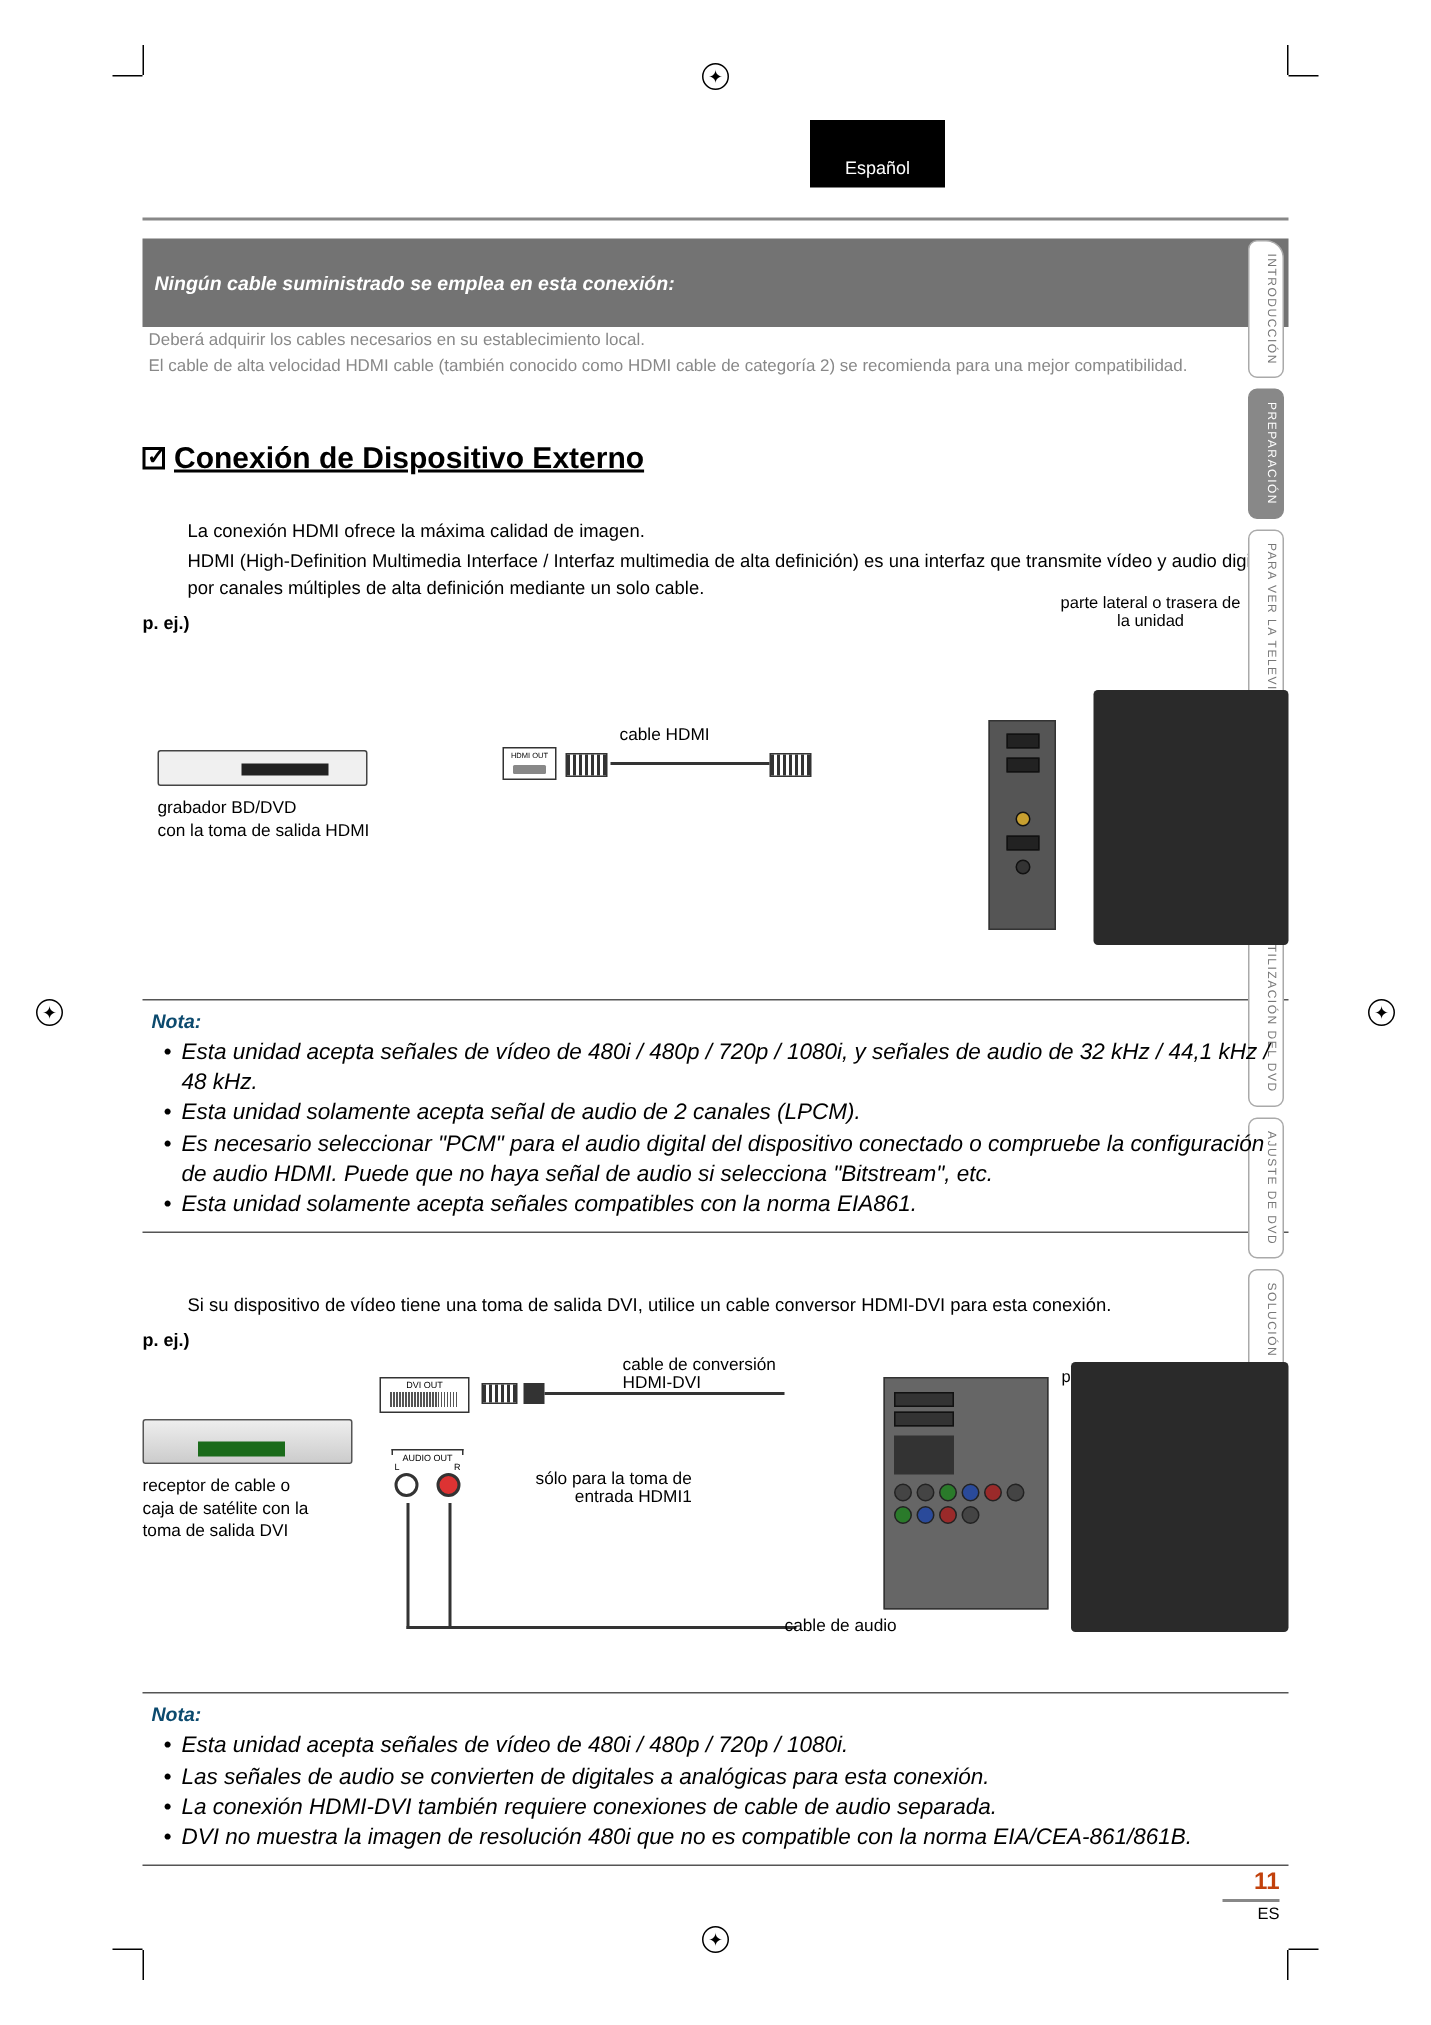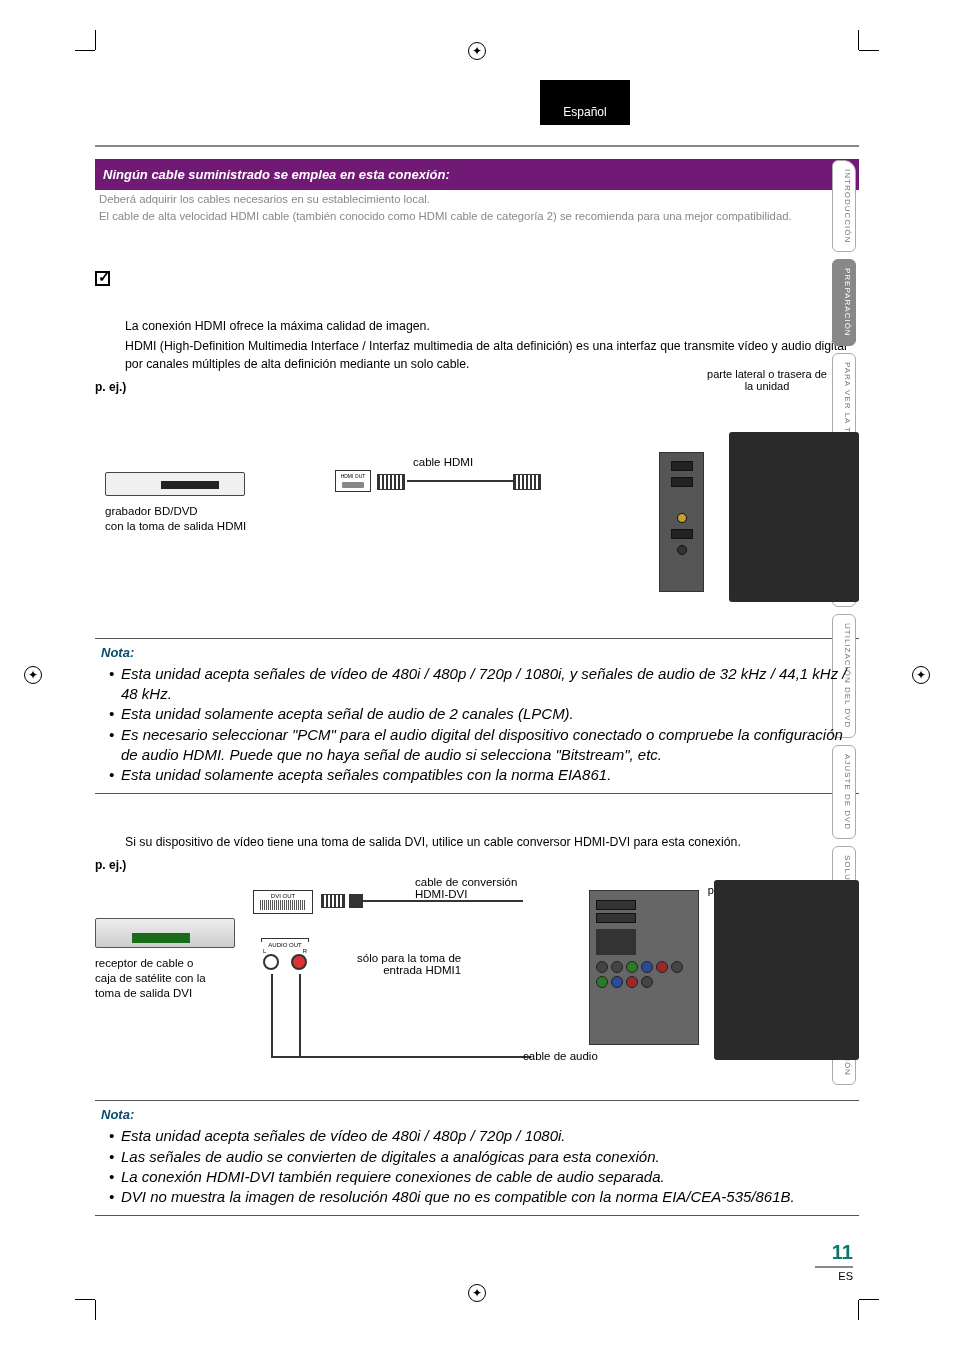--- a/index.html
+++ b/index.html
@@ -75,25 +75,25 @@
     .rule-line {
       border: none;
       border-top: 2px solid #888;
       margin-bottom: 2px;
     }
 
     .notice-box {
       margin-top: 12px;
     }
     .notice-title {
-      background: #701a75;
+      background: #737373;
       color: #fff;
       font-style: italic;
       font-weight: bold;
-      padding: 8px 8px;
+      padding: 22px 8px;
       font-size: 13px;
     }
     .notice-body p {
       color: #888;
       font-size: 11.3px;
       line-height: 1.35;
       padding: 2px 4px 0 4px;
     }
 
     .section-title {
@@ -387,23 +387,23 @@
     }
 
     .page-num {
       position: absolute;
       right: 6px;
       bottom: 8px;
       text-align: right;
       font-size: 11px;
     }
     .page-num .n {
-      font-size: 20px;
+      font-size: 16px;
       font-weight: bold;
-      color: #0f766e;
+      color: #c2410c;
     }
     .page-num .bar {
       width: 38px;
       height: 2px;
       background: #888;
       margin: 2px 0 2px auto;
     }
   </style>
 </head>
 <body>
@@ -441,21 +441,21 @@
 
     <div class="notice-box">
       <div class="notice-title">Ningún cable suministrado se emplea en esta conexión:</div>
       <div class="notice-body">
         <p>Deberá adquirir los cables necesarios en su establecimiento local.</p>
         <p>El cable de alta velocidad HDMI cable (también conocido como HDMI cable de categoría 2) se recomienda para una mejor compatibilidad.</p>
       </div>
     </div>
 
     <h2 class="section-title">
-      <span class="chk"></span>
+      <span class="chk"></span><span>Conexión de Dispositivo Externo</span>
     </h2>
 
     <div class="sub-section">
       <p class="body-text">La conexión HDMI ofrece la máxima calidad de imagen.</p>
       <p class="body-text">HDMI (High-Definition Multimedia Interface / Interfaz multimedia de alta definición) es una interfaz que transmite vídeo y audio digital por canales múltiples de alta definición mediante un solo cable.</p>
     </div>
 
     <div style="margin-left:0;">
       <div class="eg-label">p. ej.)</div>
       <div class="tv-label" style="position:relative; float:right; right:32px; top:-26px; width:120px;">parte lateral o
@@ -554,21 +554,21 @@
         <div class="tv-back"></div>
       </div>
     </div>
 
     <div class="note-box" style="margin-top:20px;">
       <div class="note-heading">Nota:</div>
       <ul>
         <li>Esta unidad acepta señales de vídeo de 480i / 480p / 720p / 1080i.</li>
         <li>Las señales de audio se convierten de digitales a analógicas para esta conexión.</li>
         <li>La conexión HDMI-DVI también requiere conexiones de cable de audio separada.</li>
-        <li>DVI no muestra la imagen de resolución 480i que no es compatible con la norma EIA/CEA-535/861B.</li>
+        <li>DVI no muestra la imagen de resolución 480i que no es compatible con la norma EIA/CEA-861/861B.</li>
       </ul>
     </div>
 
     <div class="page-num">
       <div class="n">11</div>
       <div class="bar"></div>
       <div>ES</div>
     </div>
   </div>
 </div>

